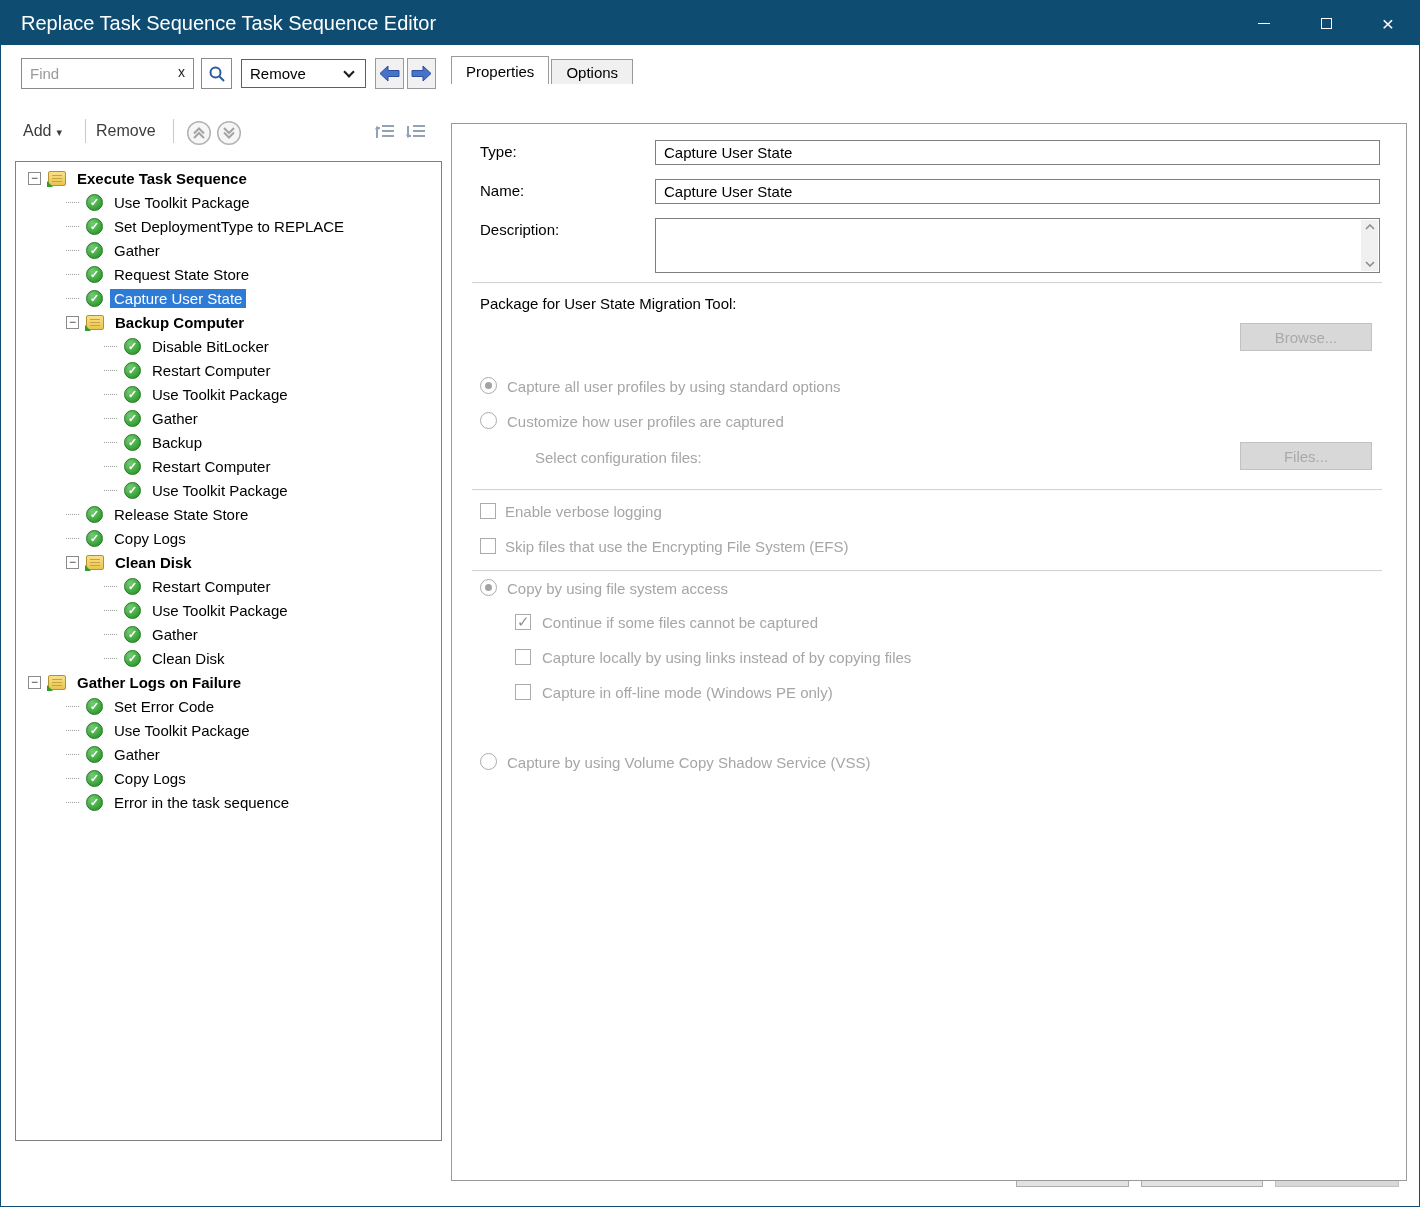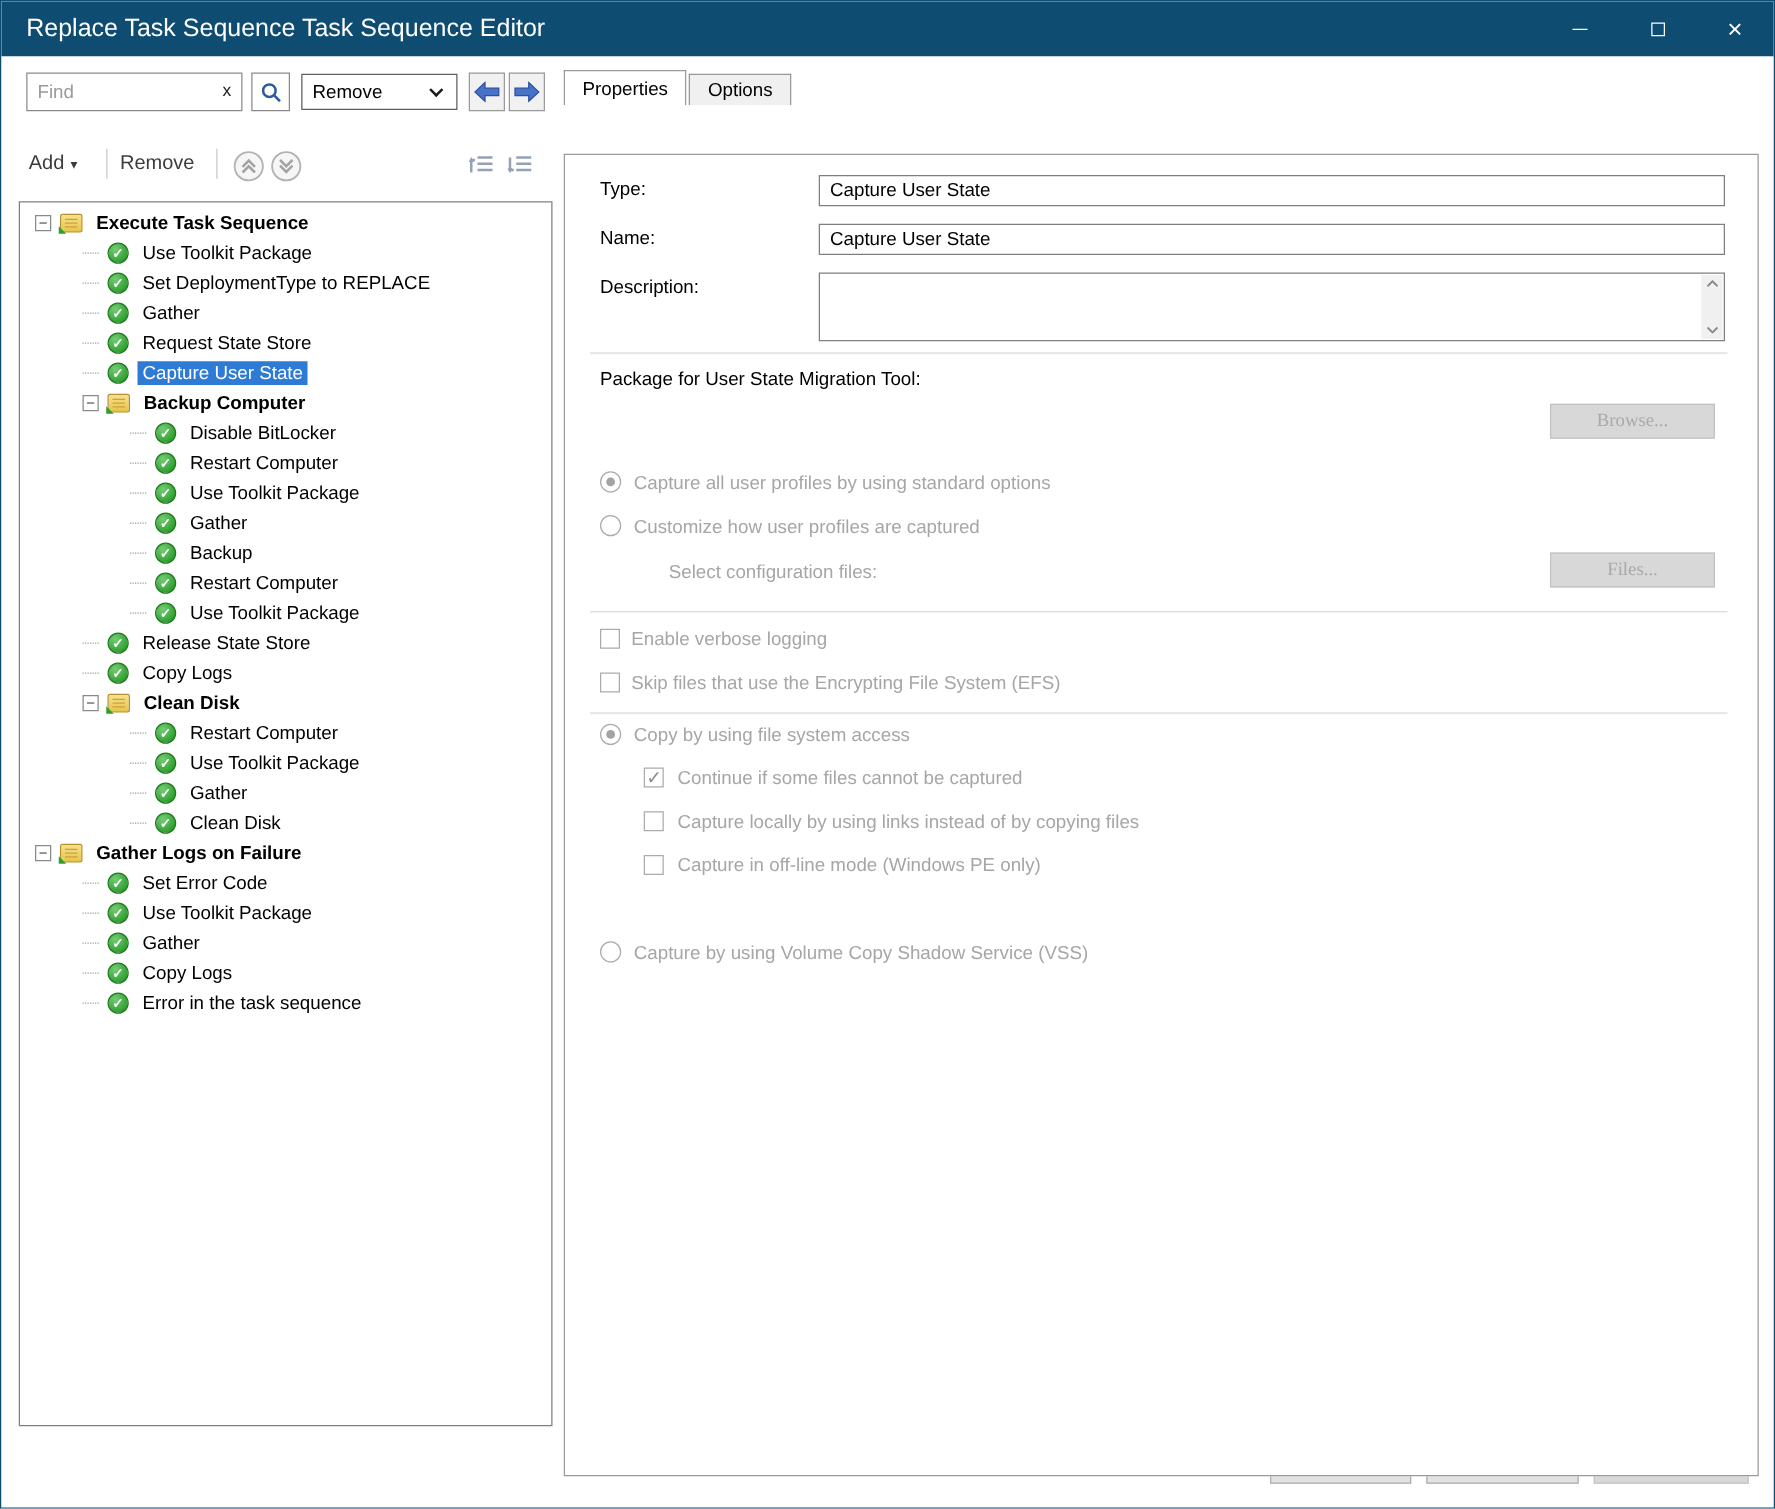--- a/index.html
+++ b/index.html
@@ -83,21 +83,21 @@
   .vscroll { position:absolute; right:1px; top:1px; bottom:1px; width:17px; background:#f0f0f0;
              display:flex; flex-direction:column; justify-content:space-between; align-items:center;
              padding:4px 0; }
   .sep { position:absolute; left:20px; right:24px; height:2px;
          border-top:1px solid #d4d4d4; border-bottom:1px solid #fbfbfb; }
   .radio { position:absolute; width:17px; height:17px; border:1px solid #ababab; border-radius:50%; background:#fff; }
   .radio.on::after { content:''; position:absolute; left:4px; top:4px; right:4px; bottom:4px;
                      border-radius:50%; background:#a3a3a3; }
   .chk { position:absolute; width:16px; height:16px; border:1px solid #ababab; background:#fff; }
   .chk.on::after { content:'\2713'; position:absolute; left:1px; top:-2px; font-size:15px; color:#8f8f8f; }
-  .btn { position:absolute; font-size:15px; font-family:Liberation Serif, serif; display:flex; align-items:center;
+  .btn { position:absolute; font-size:15px; font-family:Liberation Sans, sans-serif; display:flex; align-items:center;
          justify-content:center; border:1px solid #acacac; background:#e2e2e2; color:#000; cursor:default; }
   .btn.disabled { background:#d8d8d8; border-color:#c2c2c2; color:#a9a9a9; }
 </style>
 </head>
 <body>
 
 <div class="window">
 
   <div class="titlebar">
     <span class="title">Replace Task Sequence Task Sequence Editor</span>

